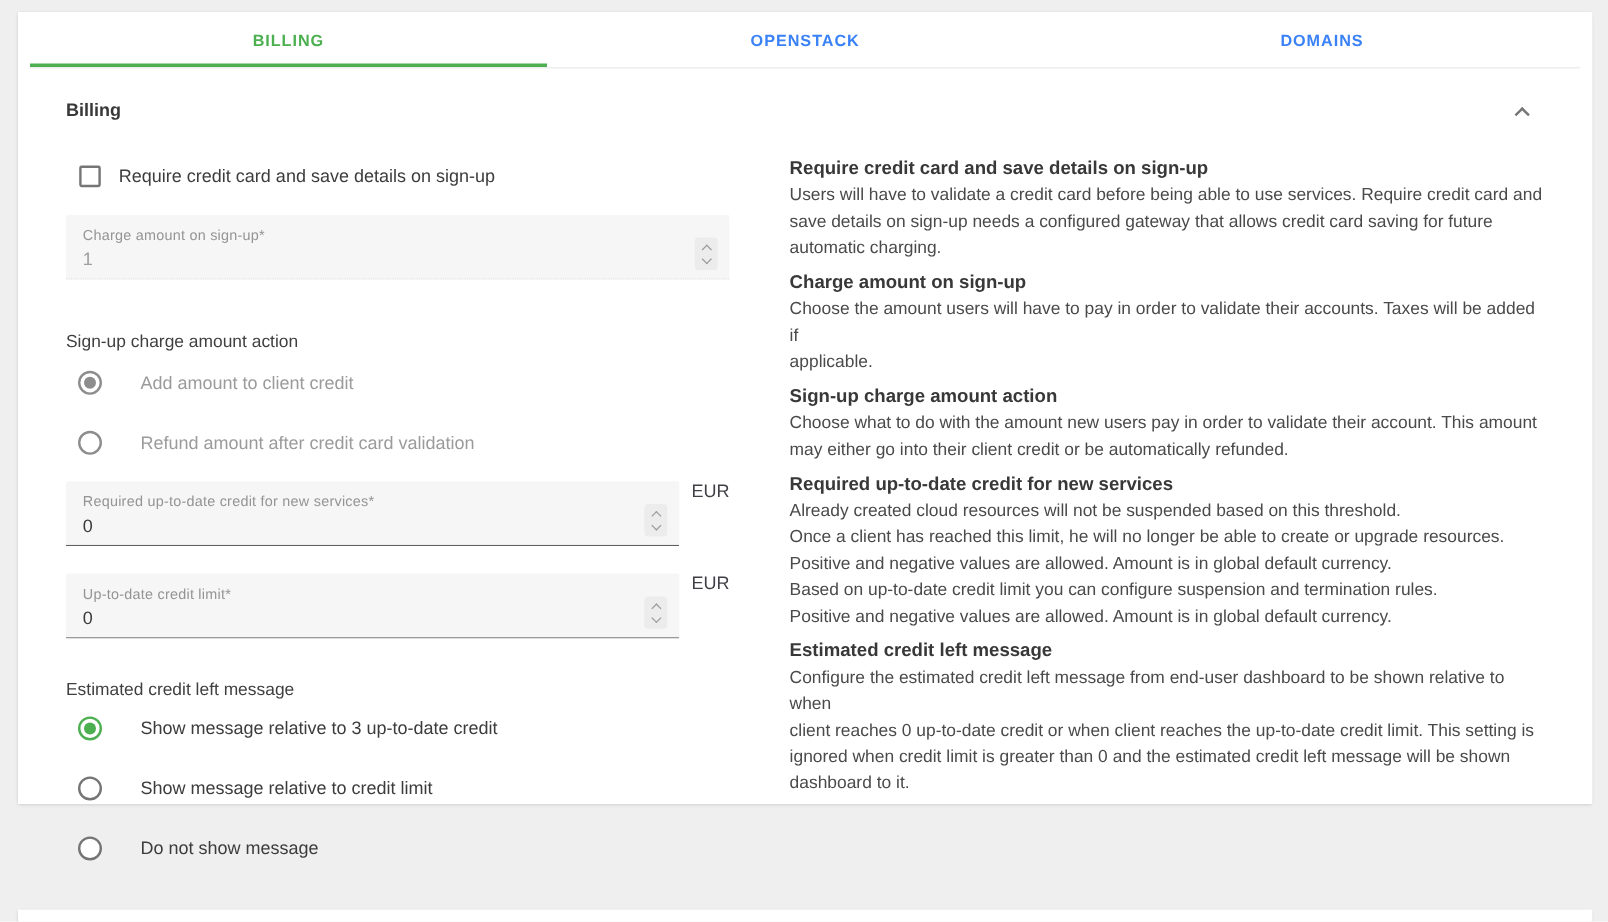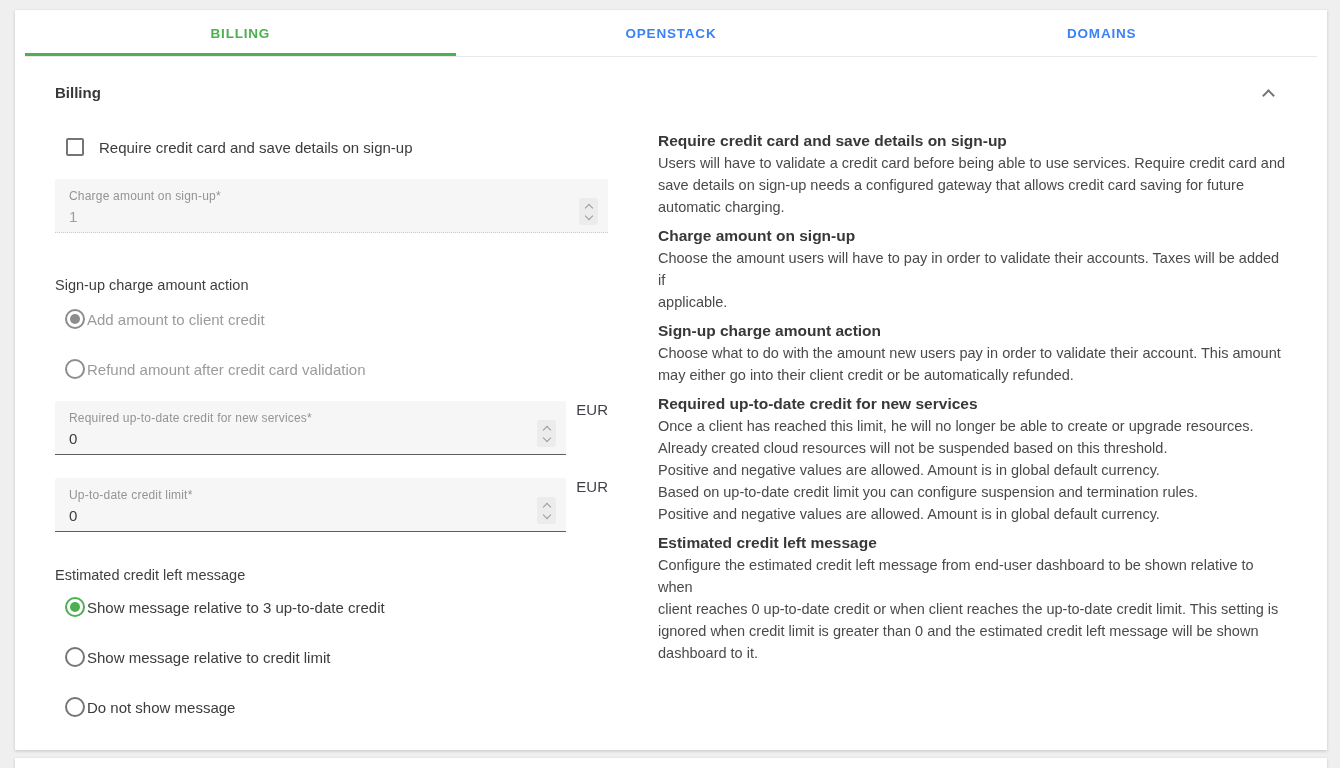--- a/index.html
+++ b/index.html
@@ -6,21 +6,21 @@
   html, body { width: 1340px; height: 768px; overflow: hidden; }
   body {
     background: #efefef;
     font-family: "Liberation Sans", "DejaVu Sans", sans-serif;
     color: #3d3d3d;
     position: relative;
   }
   .card {
     position: absolute;
     left: 15px; right: 13px; top: 10px;
-    height: 740px;
+    height: 660px;
     background: #ffffff;
     box-shadow: 0 1px 3px rgba(0,0,0,.18);
   }
   .card-next {
     position: absolute;
     left: 15px; right: 13px; top: 758px;
     height: 14px;
     background: #ffffff;
     box-shadow: 0 1px 3px rgba(0,0,0,.18);
   }
@@ -111,21 +111,21 @@
     margin-left: 10px; position: relative; cursor: pointer; background: #fff;
   }
   .radio.checked::after {
     content: ""; position: absolute; left: 3px; top: 3px;
     width: 10px; height: 10px; border-radius: 50%; background: #757575;
   }
   .radio.dis { border-color: #8d8d8d; }
   .radio.dis.checked::after { background: #8d8d8d; }
   .radio.green { border-color: #4caf50; }
   .radio.green.checked::after { background: #4caf50; }
-  .radio-row .lbl { margin-left: 2px; font-size: 15px; color: #3c3c3c; }
+  .radio-row .lbl { margin-left: 32px; font-size: 15px; color: #3c3c3c; }
   .radio-row .lbl.dim { color: #9b9b9b; }
 
   
   .mt-check { margin-top: 8px; }
   .mt-field1 { margin-top: 23px; }
   .mt-group1 { margin-top: 44px; }
   .mt-radio1 { margin-top: 16px; }
   .mt-radio-gap { margin-top: 30px; }
   .mt-field2 { margin-top: 22px; }
   .mt-field3 { margin-top: 23px; }
@@ -239,22 +239,22 @@
         <div class="line">Choose the amount users will have to pay in order to validate their accounts. Taxes will be added if</div>
         <div class="line">applicable.</div>
       </div>
       <div class="sec">
         <h3>Sign-up charge amount action</h3>
         <div class="line">Choose what to do with the amount new users pay in order to validate their account. This amount</div>
         <div class="line">may either go into their client credit or be automatically refunded.</div>
       </div>
       <div class="sec">
         <h3>Required up-to-date credit for new services</h3>
+        <div class="line">Already created cloud resources will not be suspended based on this threshold.</div>
         <div class="line">Once a client has reached this limit, he will no longer be able to create or upgrade resources.</div>
-        <div class="line">Already created cloud resources will not be suspended based on this threshold.</div>
         <div class="line">Positive and negative values are allowed. Amount is in global default currency.</div>
       </div>
       <div class="sec">
         <div class="line">Based on up-to-date credit limit you can configure suspension and termination rules.</div>
         <div class="line">Positive and negative values are allowed. Amount is in global default currency.</div>
       </div>
       <div class="sec">
         <h3>Estimated credit left message</h3>
         <div class="line">Configure the estimated credit left message from end-user dashboard to be shown relative to when</div>
         <div class="line">client reaches 0 up-to-date credit or when client reaches the up-to-date credit limit. This setting is</div>

